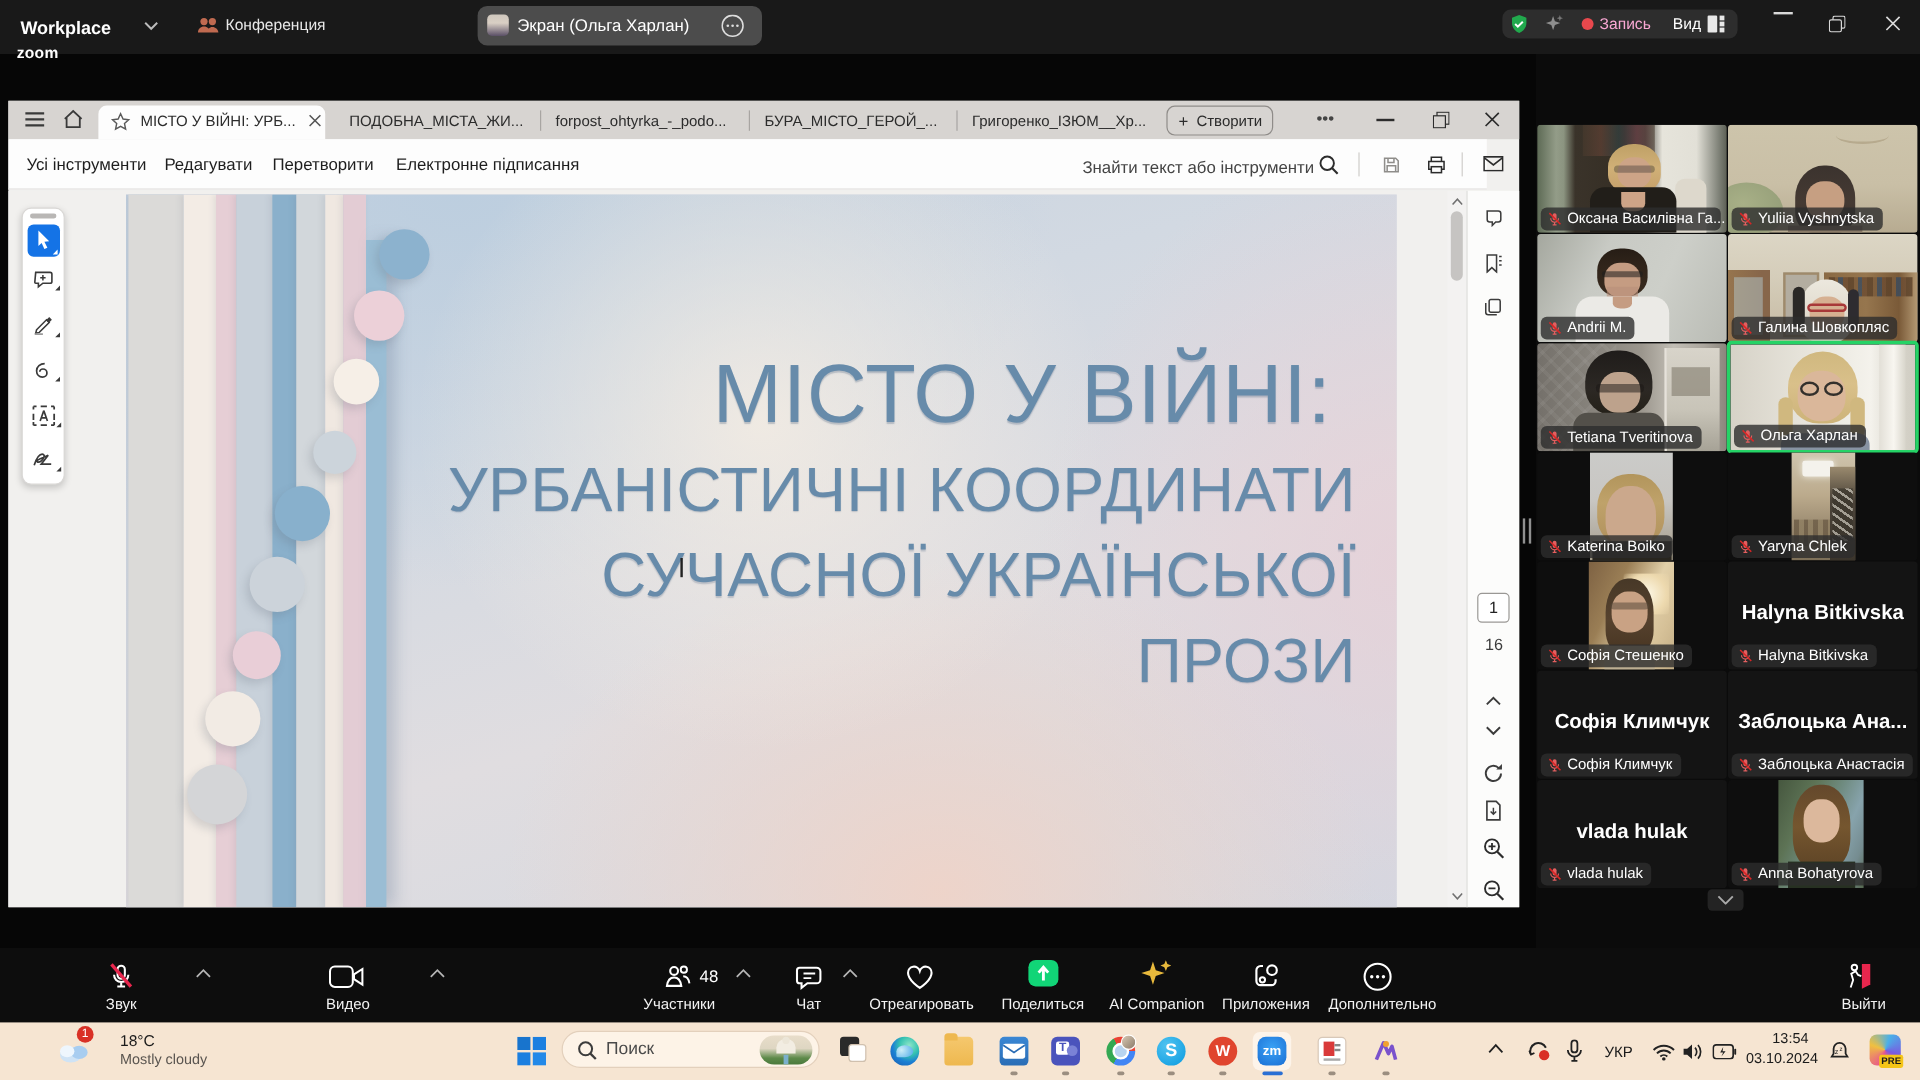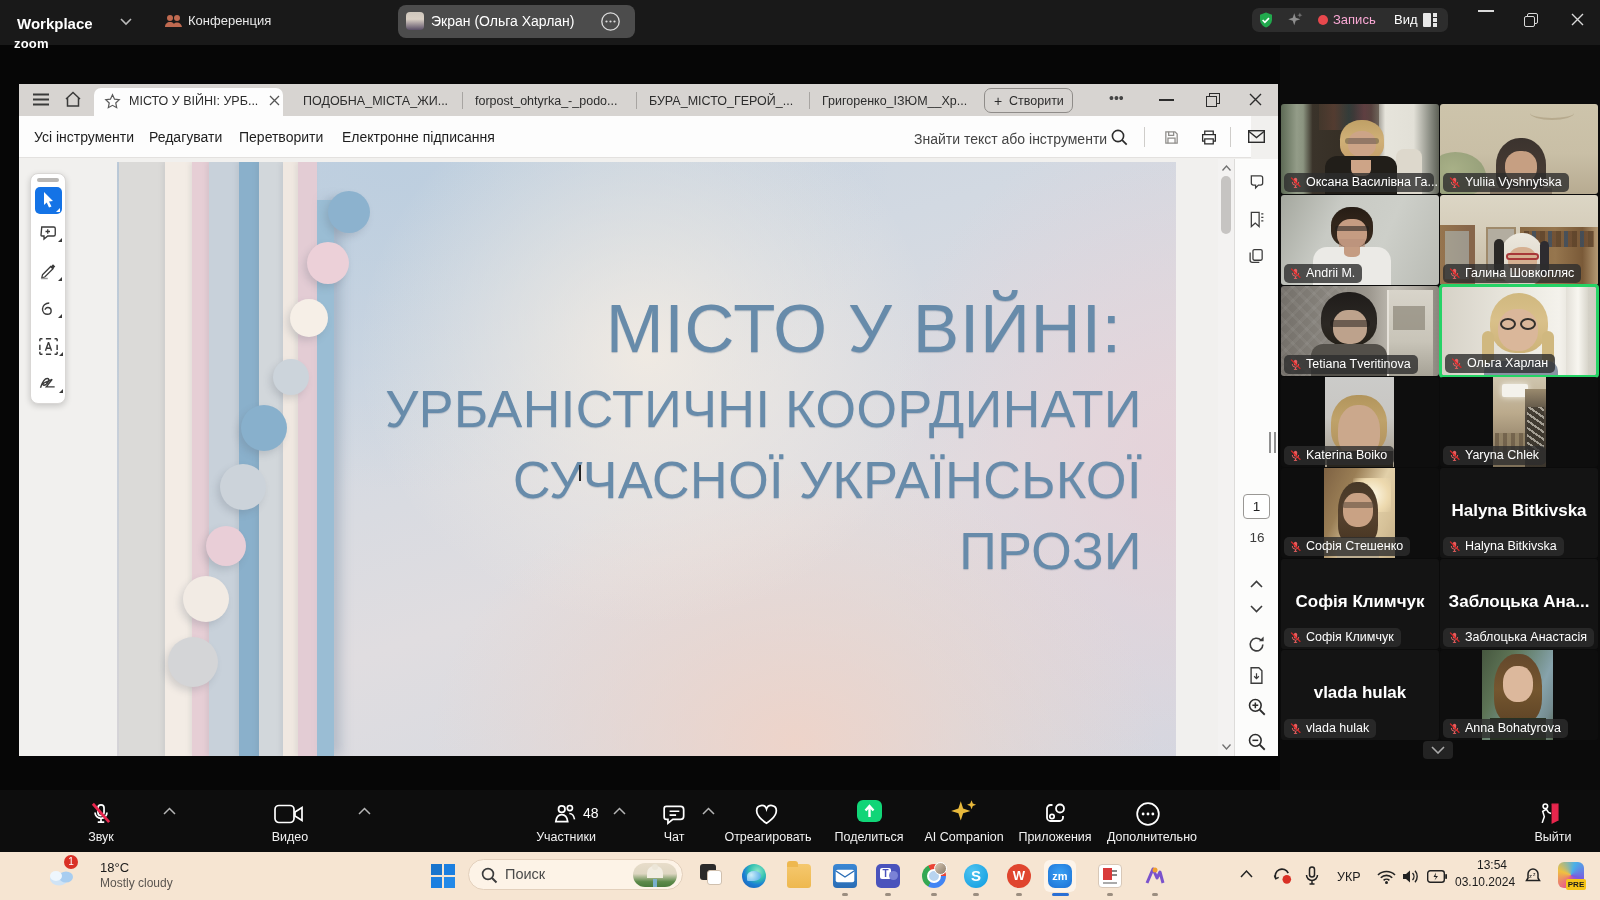--- a/index.html
+++ b/index.html
@@ -12,21 +12,21 @@
   .tb-logo-zoom { left:14px; top:3px; color:#fff; font-size:13px; font-weight:bold; letter-spacing:.2px;margin-top:33px; }
   .tb-logo-wp { left:17px; top:15px; color:#fff; font-size:15px; font-weight:bold; }
   .tb-conf { left:163px; top:13px; color:#e8e8e8; font-size:13px; }
   .tb-pill { left:398px; top:5px; width:237px; height:33px; background:#4c4c4c; border-radius:8px; }
   .tb-pill-av { left:8px; top:7px; width:18px; height:18px; border-radius:4px; background:linear-gradient(180deg,#cfc7bd 0%,#d9cfc4 40%,#5a4f66 100%); overflow:hidden;}
   .tb-pill-txt { left:33px; top:8px; color:#fff; font-size:14px; }
   .tb-rpill { left:1252px; top:8px; width:196px; height:24px; background:#2d2d2d; border-radius:7px; }
   .tb-win { color:#d9d9d9; font-size:16px; }
 
   
-  #pdfwin { left:7px; top:84px; width:1259px; height:672px; background:#f1f0ee;margin-left:12px; }
+  #pdfwin { left:7px; top:84px; width:1259px; height:672px; background:#f1f0ee; }
   #tabbar { left:0; top:0; width:1259px; height:32px; background:#d7d4d1; }
   .tab-txt { font-size:12.5px; color:#2c2c2c; }
   #menurow { left:0; top:32px; width:1232px; height:42px; background:#fdfdfd; border-bottom:1px solid #e3e1df; }
   .menu-item { top:13px; font-size:14px; color:#1e1e1e; }
   #content { left:0; top:75px; width:1199px; height:597px; background:#f1f0ee; }
   #slide { left:98px; top:78px; width:1059px; height:594px; background:#dfe2e6; overflow:hidden; }
   #scrollcol { left:1199px; top:75px; width:16px; height:597px; background:#f3f2f1; }
   #rsidebar { left:1215px; top:75px; width:44px; height:597px; background:#fcfcfb; border-left:1px solid #dddcda; }
 
   

